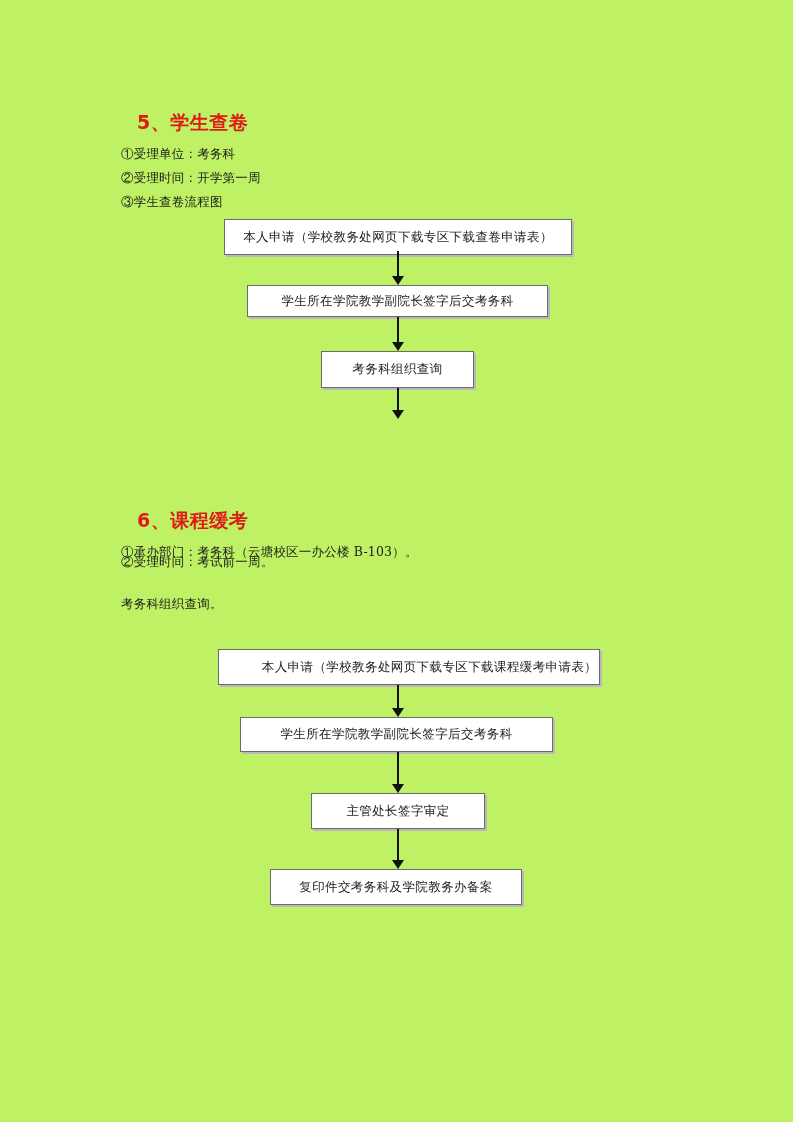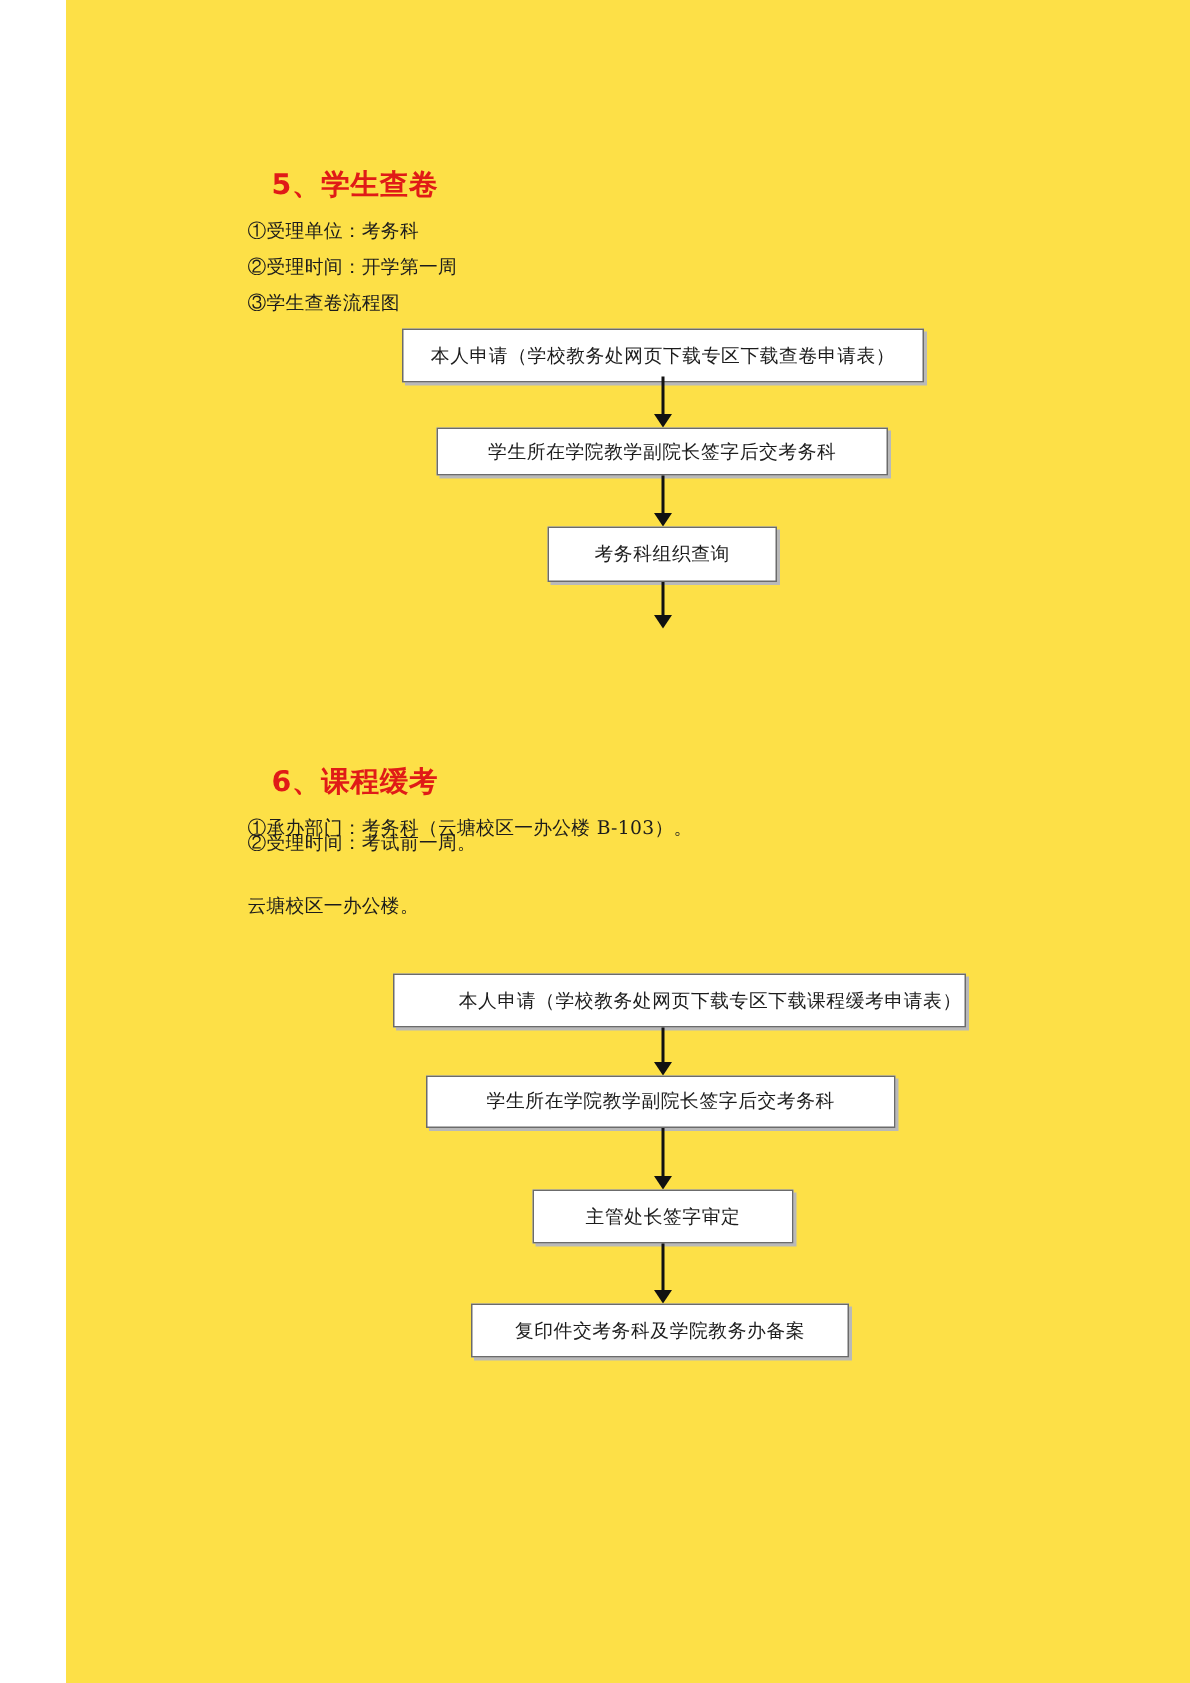--- a/index.html
+++ b/index.html
@@ -11,22 +11,21 @@
     width: 793px;
     height: 1122px;
     position: relative;
     font-family: "DejaVu Sans", "Liberation Sans", sans-serif;
     color: #1a1a1a;
     overflow: hidden;
   }
   .page {
     position: absolute;
     inset: 0;
-    background: #fde047;
-    margin-left: 44px;
+    background: #bef264;
   }
 
   
   .section-heading {
     position: absolute;
     left: 137px;
     font-family: "DejaVu Sans", "Liberation Sans", sans-serif;
     font-weight: bold;
     font-size: 19px;
     letter-spacing: 0.5px;
@@ -117,21 +116,21 @@
   <div class="connector" style="left:391px; top:388px; height:31px;">
     <div class="stem"></div>
     <div class="head"></div>
   </div>
 
 
   <div class="section-heading" style="top:508px;">6、课程缓考</div>
 
   <div class="body-line" style="top:544px;">①承办部门：考务科（云塘校区一办公楼 B-103）。</div>
   <div class="body-line" style="top:554px;text-align:right;">②受理时间：考试前一周。</div>
-  <div class="body-line" style="top:596px;">云塘校区一办公楼。</div>
+  <div class="body-line" style="top:596px;">考务科组织查询。</div>
 
   <div class="flow-box shadowed" style="left:218px; top:649px; width:382px; height:36px;padding-left:41px;">本人申请（学校教务处网页下载专区下载课程缓考申请表）</div>
 
   <div class="connector" style="left:391px; top:685px; height:32px;">
     <div class="stem"></div>
     <div class="head"></div>
   </div>
 
   <div class="flow-box shadowed" style="left:240px; top:717px; width:313px; height:35px;">学生所在学院教学副院长签字后交考务科</div>
 

